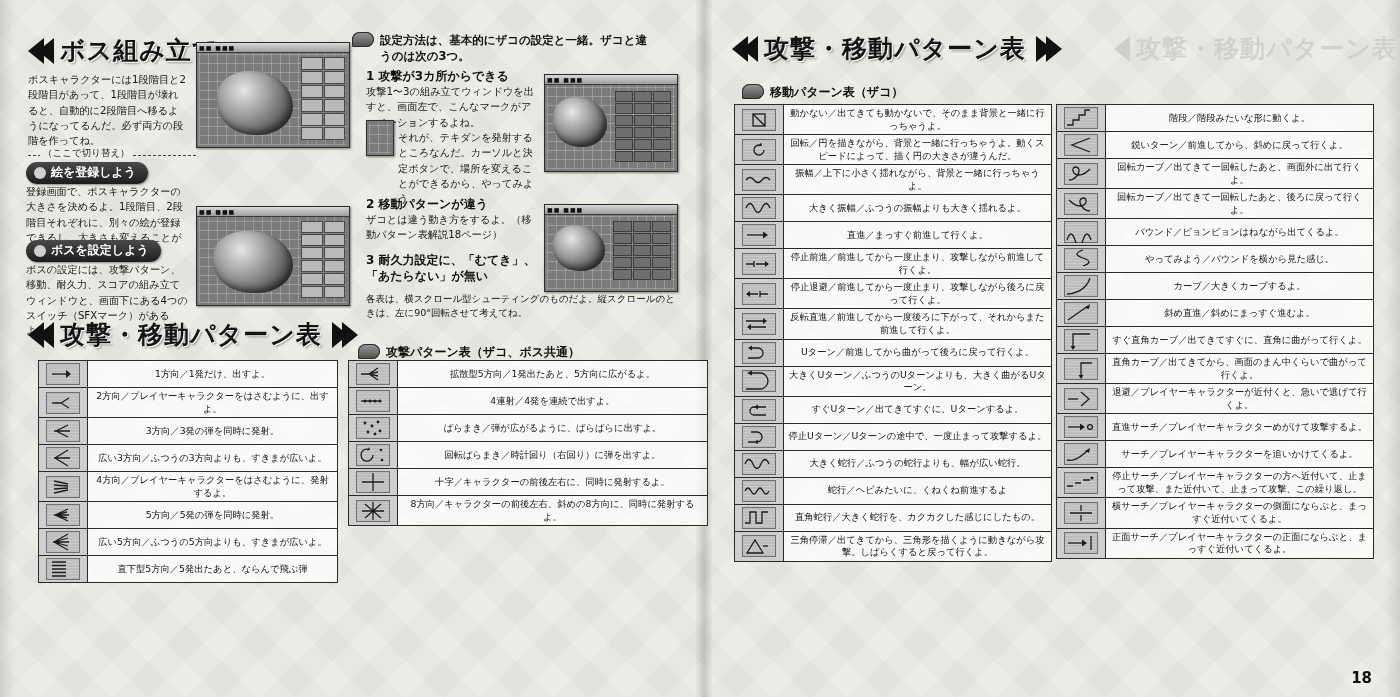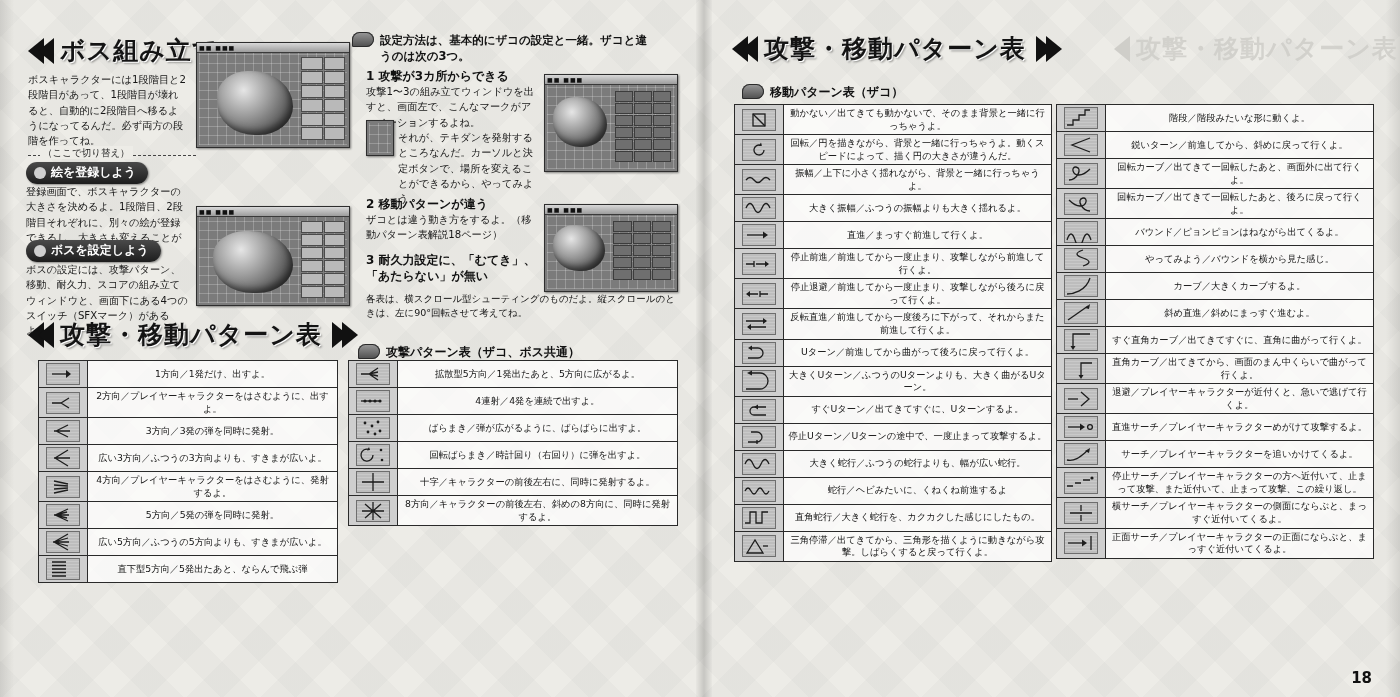--- a/index.html
+++ b/index.html
@@ -356,21 +356,21 @@
               <span class="gicon">
                 <svg viewBox="0 0 34 22" xmlns="http://www.w3.org/2000/svg">
                   <path d="M6 4h14M6 7.5h14M6 11h14M6 14.5h14M6 18h14" stroke="#1d1d1d" fill="none" stroke-width="1.3"></path>
                 </svg>
               </span>
             </td>
             <td>直下型5方向／5発出たあと、ならんで飛ぶ弾</td>
           </tr>
         </tbody>
       </table>
-    <table class="ptable" id="attack-table-right" style="left:348px;top:360px;width:330px;">
+    <table class="ptable" id="attack-table-right" style="left:348px;top:360px;width:360px;">
         <tbody>
           <tr>
             <td class="icon-cell">
               <span class="gicon">
                 <svg viewBox="0 0 34 22" xmlns="http://www.w3.org/2000/svg">
                   <path d="M5 11h8M13 11l9-6M13 11l9 6M13 11l9-2M13 11l9 2" stroke="#1d1d1d" fill="none" stroke-width="1.3"></path>
                 </svg>
               </span>
             </td>
             <td>拡散型5方向／1発出たあと、5方向に広がるよ。</td>

